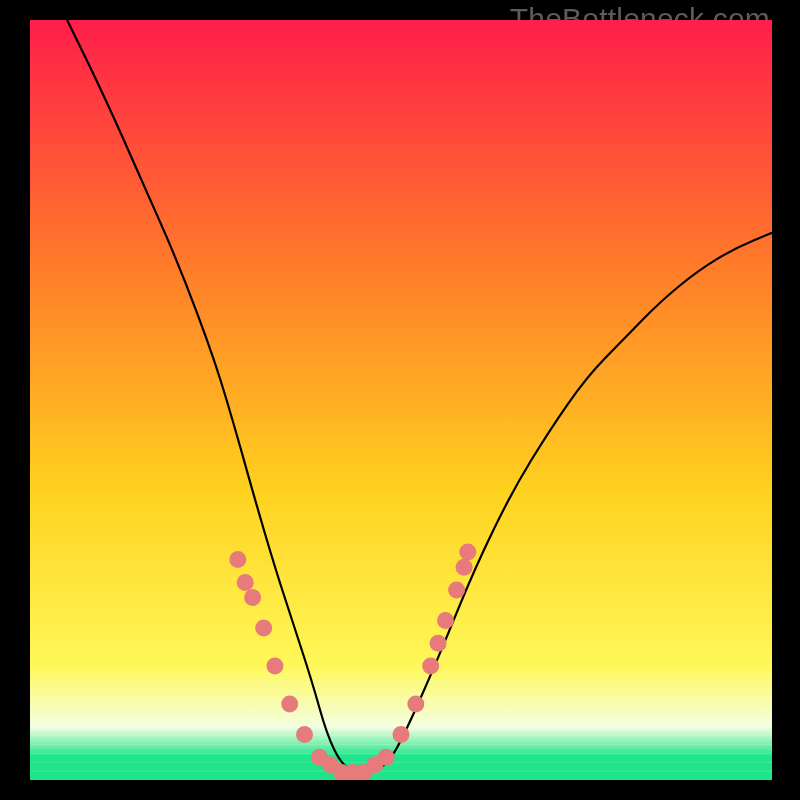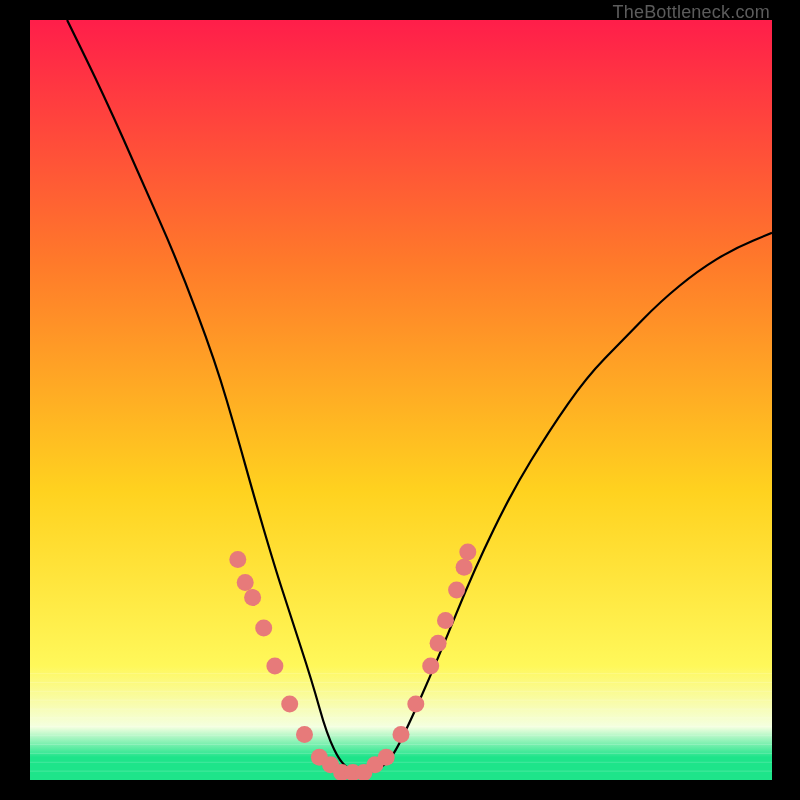--- a/index.html
+++ b/index.html
@@ -27,21 +27,21 @@
     height: 760px;
     overflow: hidden;
   }
   .plot svg {
     display: block;
   }
   .watermark {
     position: absolute;
     top: 2px;
     right: 30px;
-    font-size: 18px;
+    font-size: 30px;
     font-weight: 400;
     color: #5c5c5c;
     letter-spacing: 0.2px;
     font-family: Arial, Helvetica, sans-serif;
   }
 </style>
 </head>
 <body>
 
 <div class="frame">

